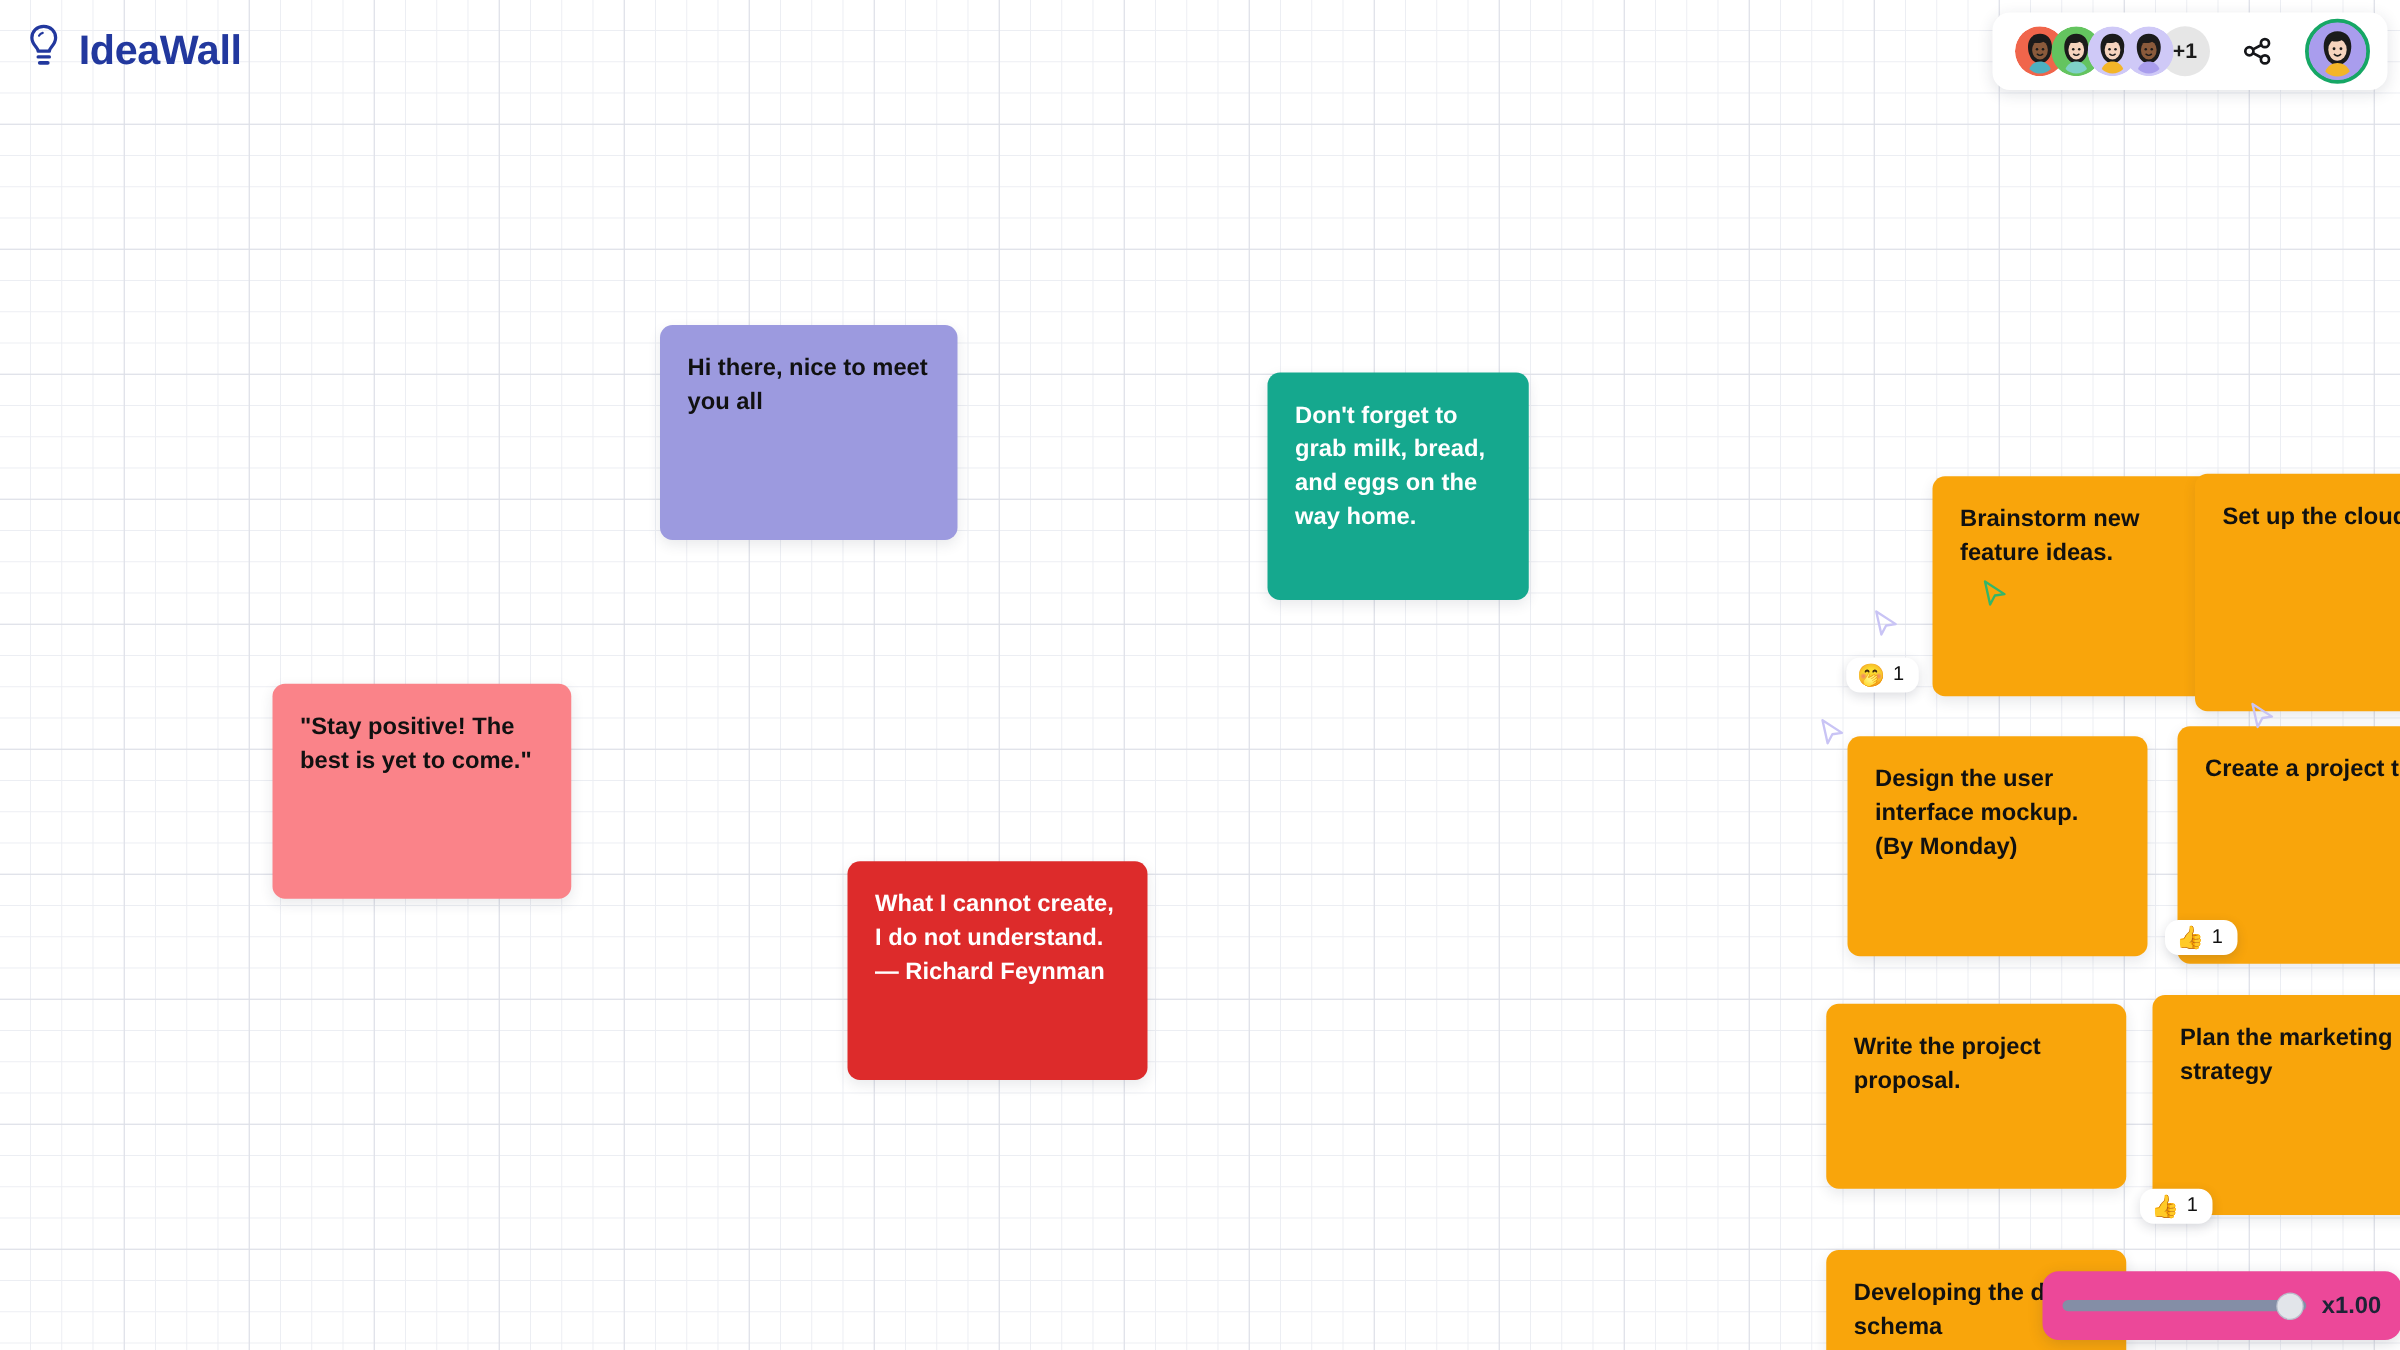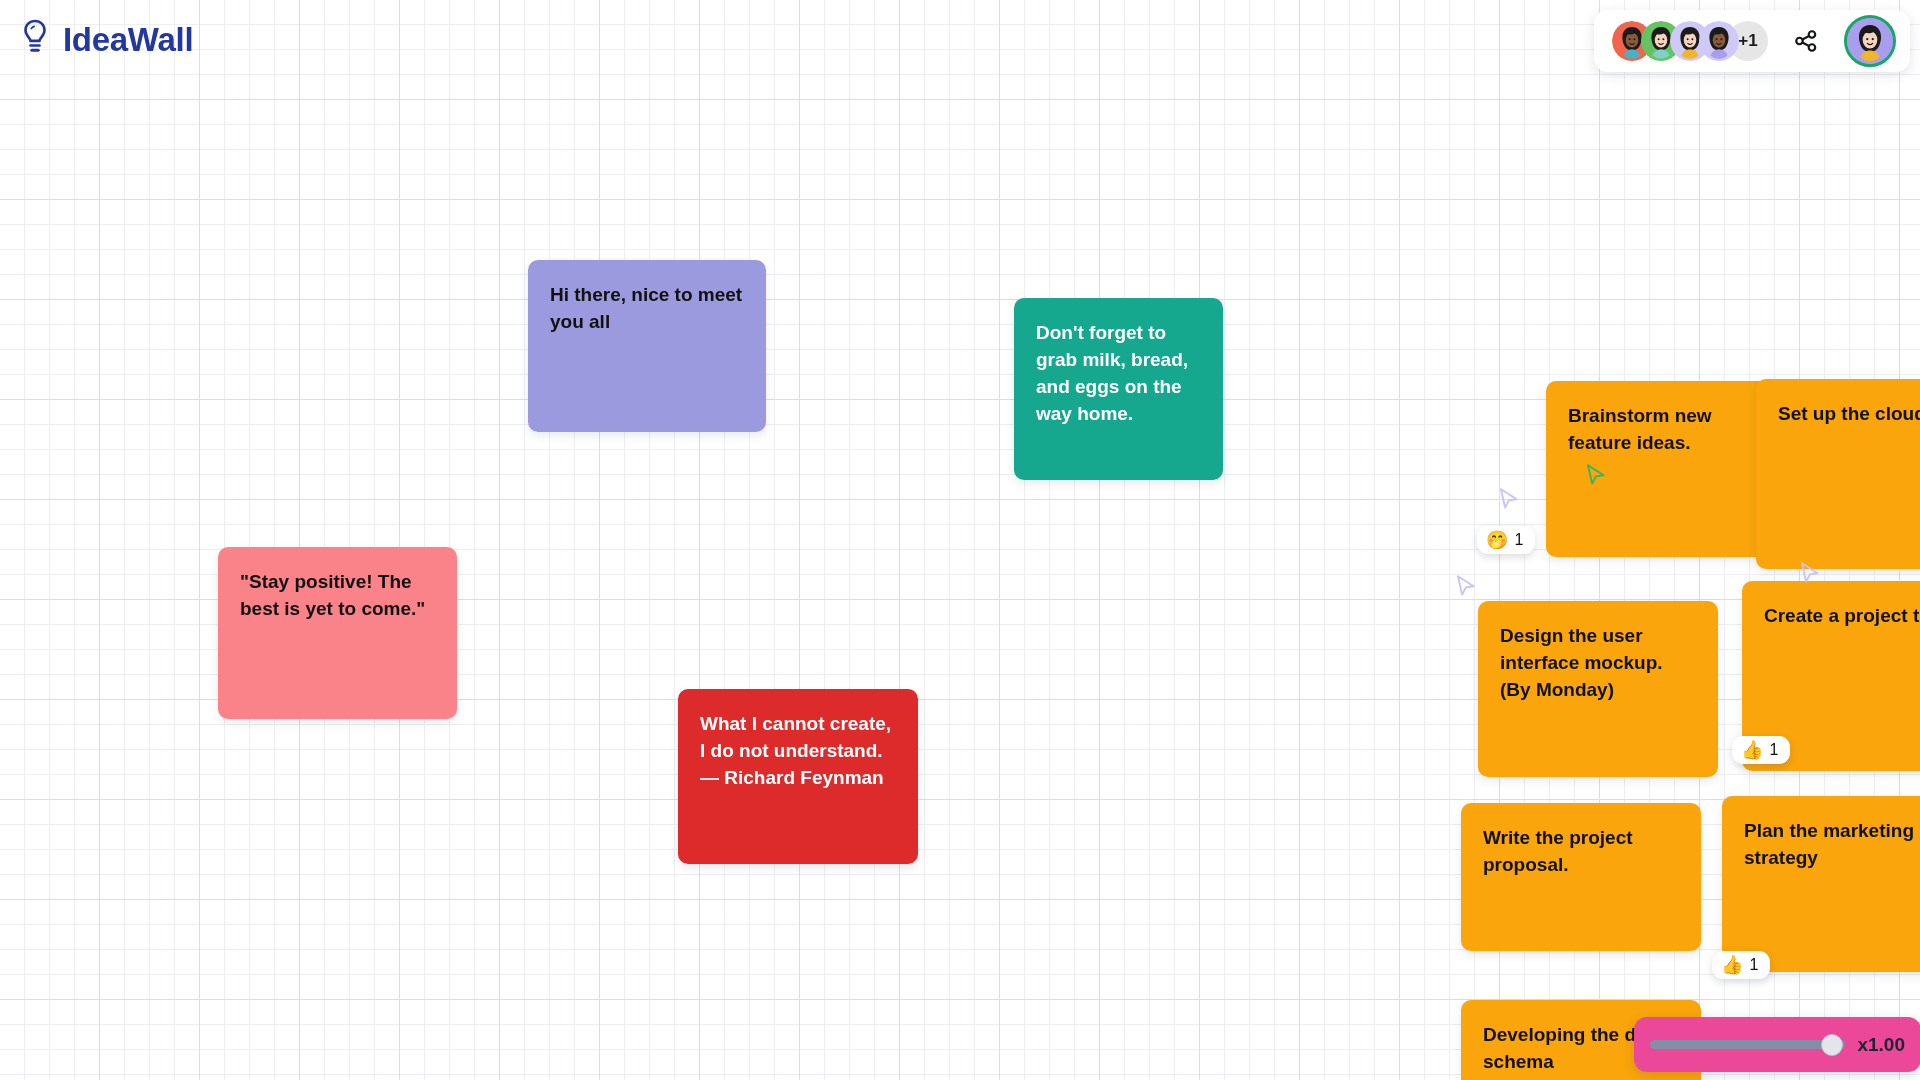--- a/index.html
+++ b/index.html
@@ -199,21 +199,21 @@
       <div class="note dark-text" style="left: 1546px; top: 381px; width: 240px; height: 176px; background: rgb(249, 165, 11);">
         <div>Brainstorm new feature ideas.</div>
       </div>
       <div class="reaction" style="left: 1477px; top: 526px;">
         <span class="emo">🤭</span>
         <span>1</span>
       </div>
       <div class="note dark-text" style="left: 1756px; top: 379px; width: 240px; height: 190px; background: rgb(249, 165, 11);">
         <div>Set up the cloud s</div>
       </div>
-      <div class="note dark-text" style="left: 1478px; top: 589px; width: 240px; height: 176px; background: rgb(249, 165, 11); margin-top: 12px;">
+      <div class="note dark-text" style="left: 1478px; top: 589px; width: 240px; height: 176px; background: rgb(249, 165, 11);">
         <div>Design the user interface mockup. (By Monday)</div>
       </div>
       <div class="note dark-text" style="left: 1742px; top: 581px; width: 240px; height: 190px; background: rgb(249, 165, 11);">
         <div>Create a project tim</div>
       </div>
       <div class="reaction" style="left: 1732px; top: 736px;">
         <span class="emo">👍</span>
         <span>1</span>
       </div>
       <div class="note dark-text" style="left: 1461px; top: 803px; width: 240px; height: 148px; background: rgb(249, 165, 11);">

